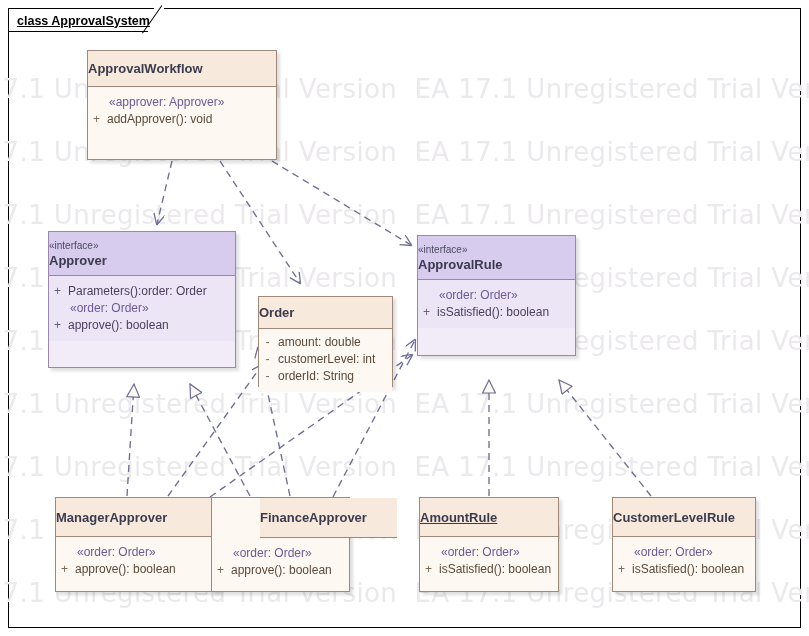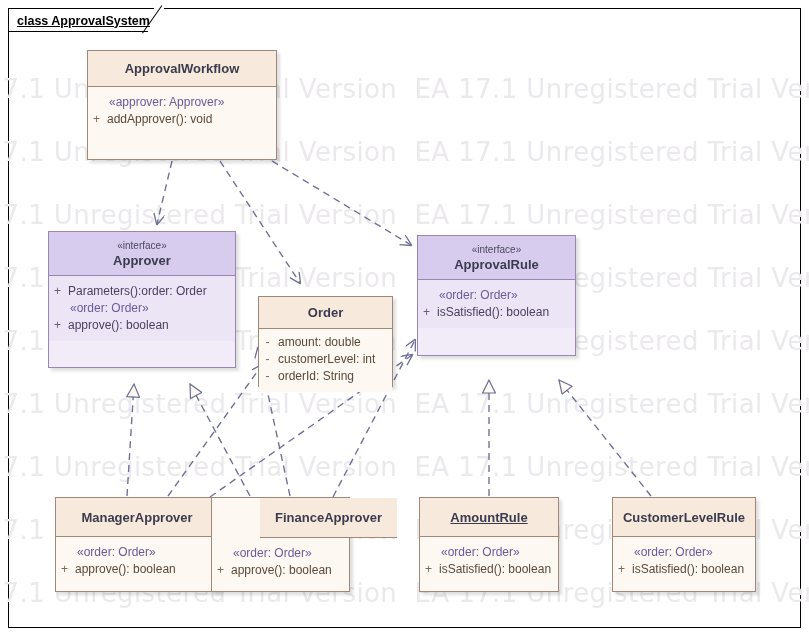--- a/index.html
+++ b/index.html
@@ -116,21 +116,21 @@
     box-sizing: border-box;
     z-index: 3;
     box-shadow: 3px 3px 3px rgba(0,0,0,0.13);
   }
   .uml-box .hdr {
     box-sizing: border-box;
     width: 100%;
     text-align: center;
     display: flex;
     flex-direction: column;
-    align-items: center;
+    align-items: flex-start;
     justify-content: center;
   }
   .uml-box .body {
     box-sizing: border-box;
     width: 100%;
     padding: 7px 0 7px 0;
   }
 
   
   .style-class {

